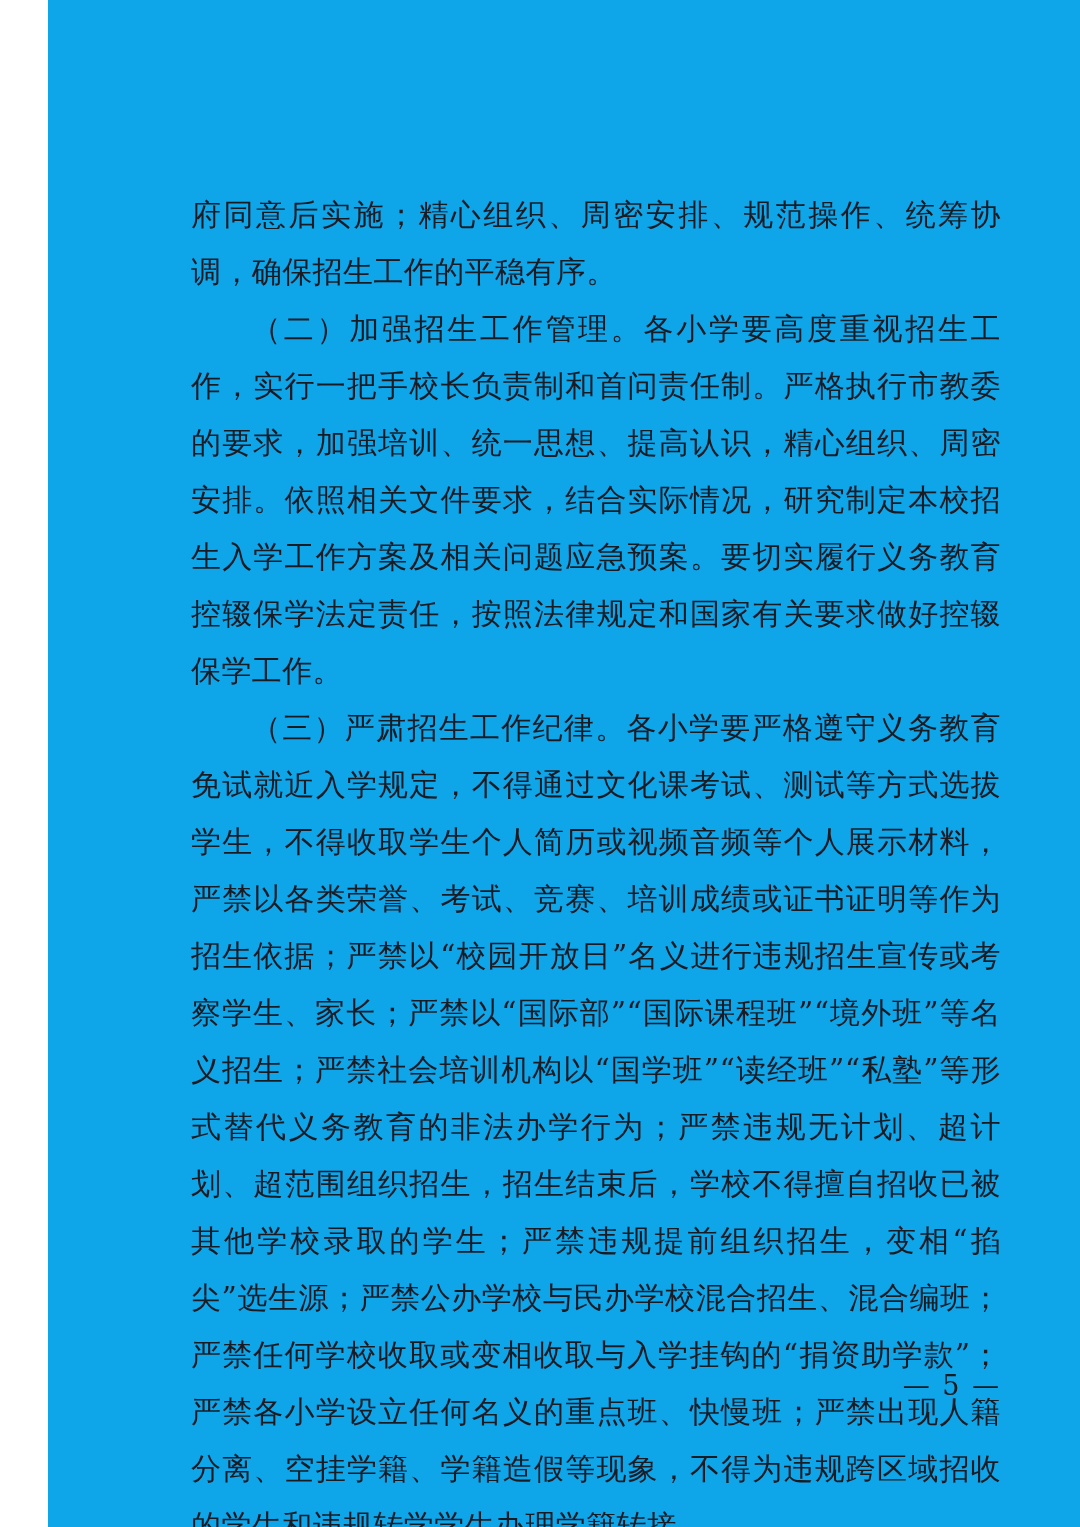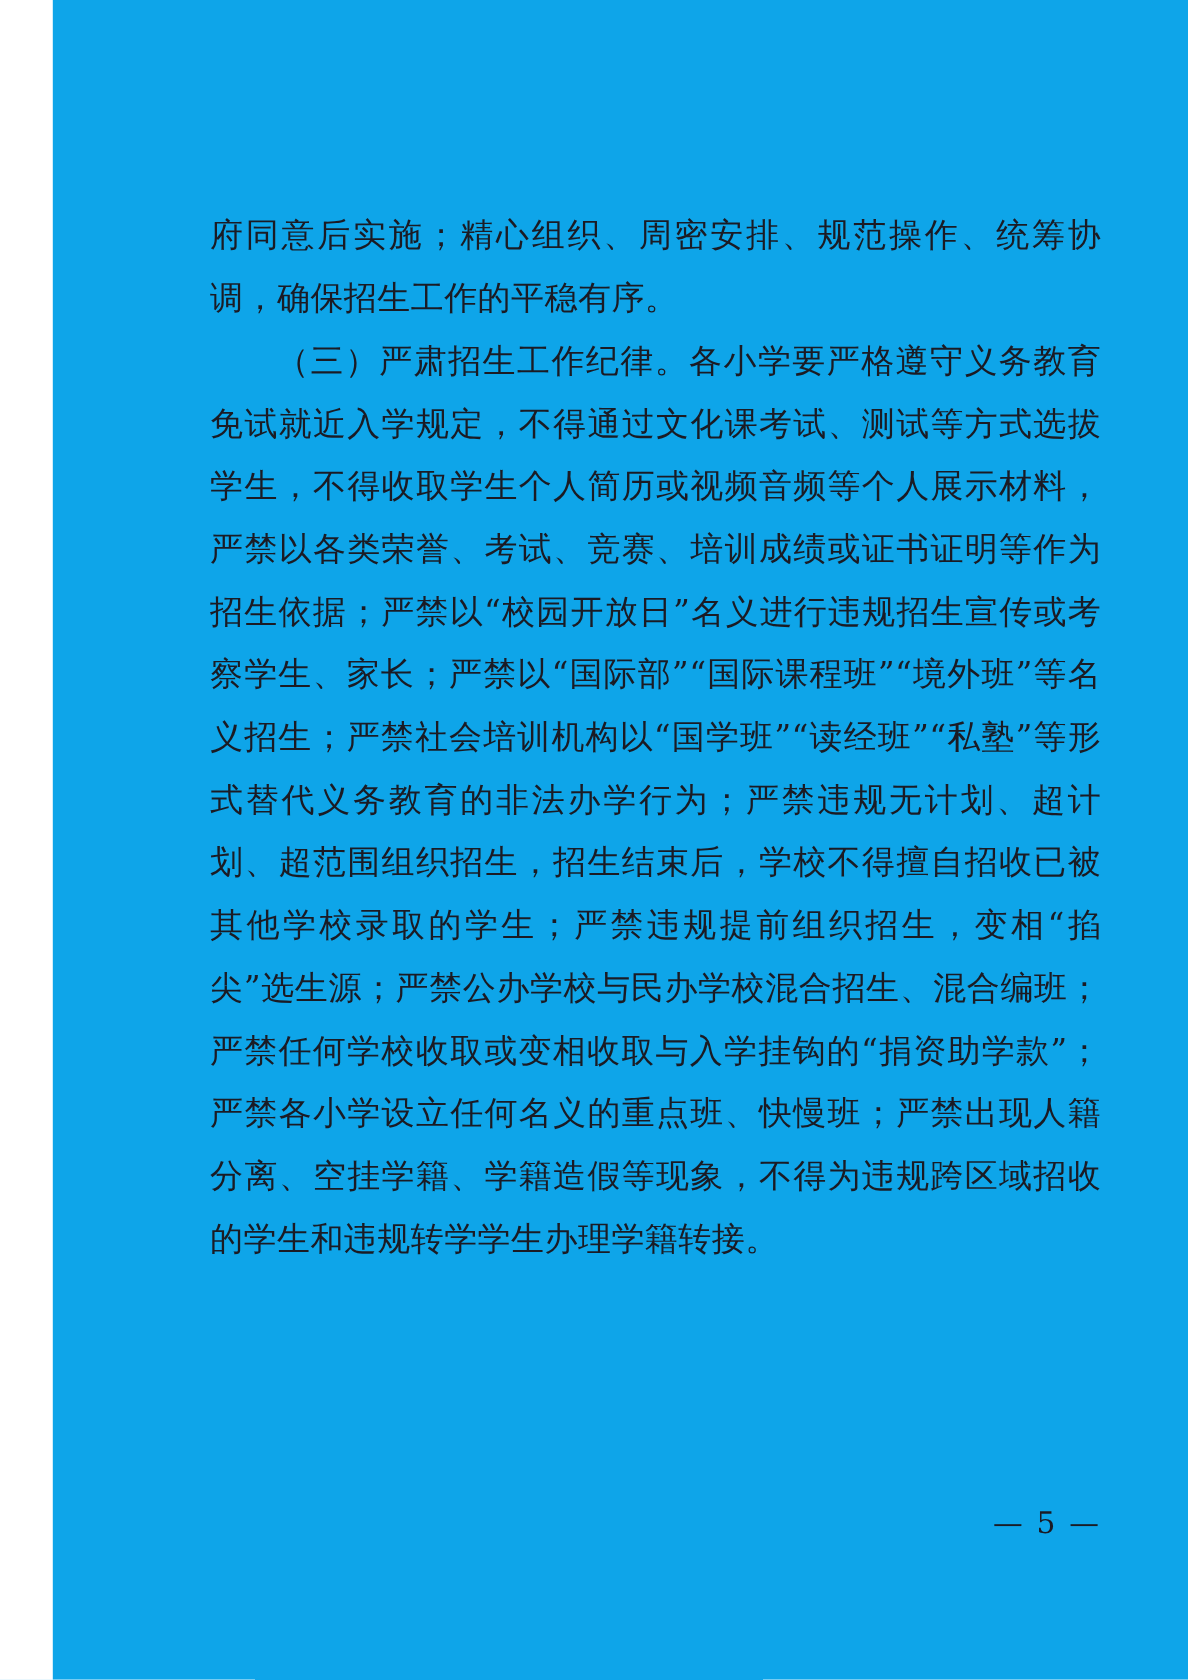--- a/index.html
+++ b/index.html
@@ -55,16 +55,17 @@
     letter-spacing: 2px;
     font-family: "DejaVu Serif", serif;
   }
 </style>
 </head>
 <body>
 
 <div class="page">
   <div class="content">
     <p class="para">府同意后实施；精心组织、周密安排、规范操作、统筹协调，确保招生工作的平稳有序。</p>
+    <p class="para indent">（二）加强招生工作管理。各小学要高度重视招生工作，实行一把手校长负责制和首问责任制。严格执行市教委的要求，加强培训、统一思想、提高认识，精心组织、周密安排。依照相关文件要求，结合实际情况，研究制定本校招生入学工作方案及相关问题应急预案。要切实履行义务教育控辍保学法定责任，按照法律规定和国家有关要求做好控辍保学工作。</p>
     <p class="para indent">（三）严肃招生工作纪律。各小学要严格遵守义务教育免试就近入学规定，不得通过文化课考试、测试等方式选拔学生，不得收取学生个人简历或视频音频等个人展示材料，严禁以各类荣誉、考试、竞赛、培训成绩或证书证明等作为招生依据；严禁以“校园开放日”名义进行违规招生宣传或考察学生、家长；严禁以“国际部”“国际课程班”“境外班”等名义招生；严禁社会培训机构以“国学班”“读经班”“私塾”等形式替代义务教育的非法办学行为；严禁违规无计划、超计划、超范围组织招生，招生结束后，学校不得擅自招收已被其他学校录取的学生；严禁违规提前组织招生，变相“掐尖”选生源；严禁公办学校与民办学校混合招生、混合编班；严禁任何学校收取或变相收取与入学挂钩的“捐资助学款”；严禁各小学设立任何名义的重点班、快慢班；严禁出现人籍分离、空挂学籍、学籍造假等现象，不得为违规跨区域招收的学生和违规转学学生办理学籍转接。</p>
   </div>
   <div class="footer">— 5 —</div>
 </div>
 
 </body></html>

